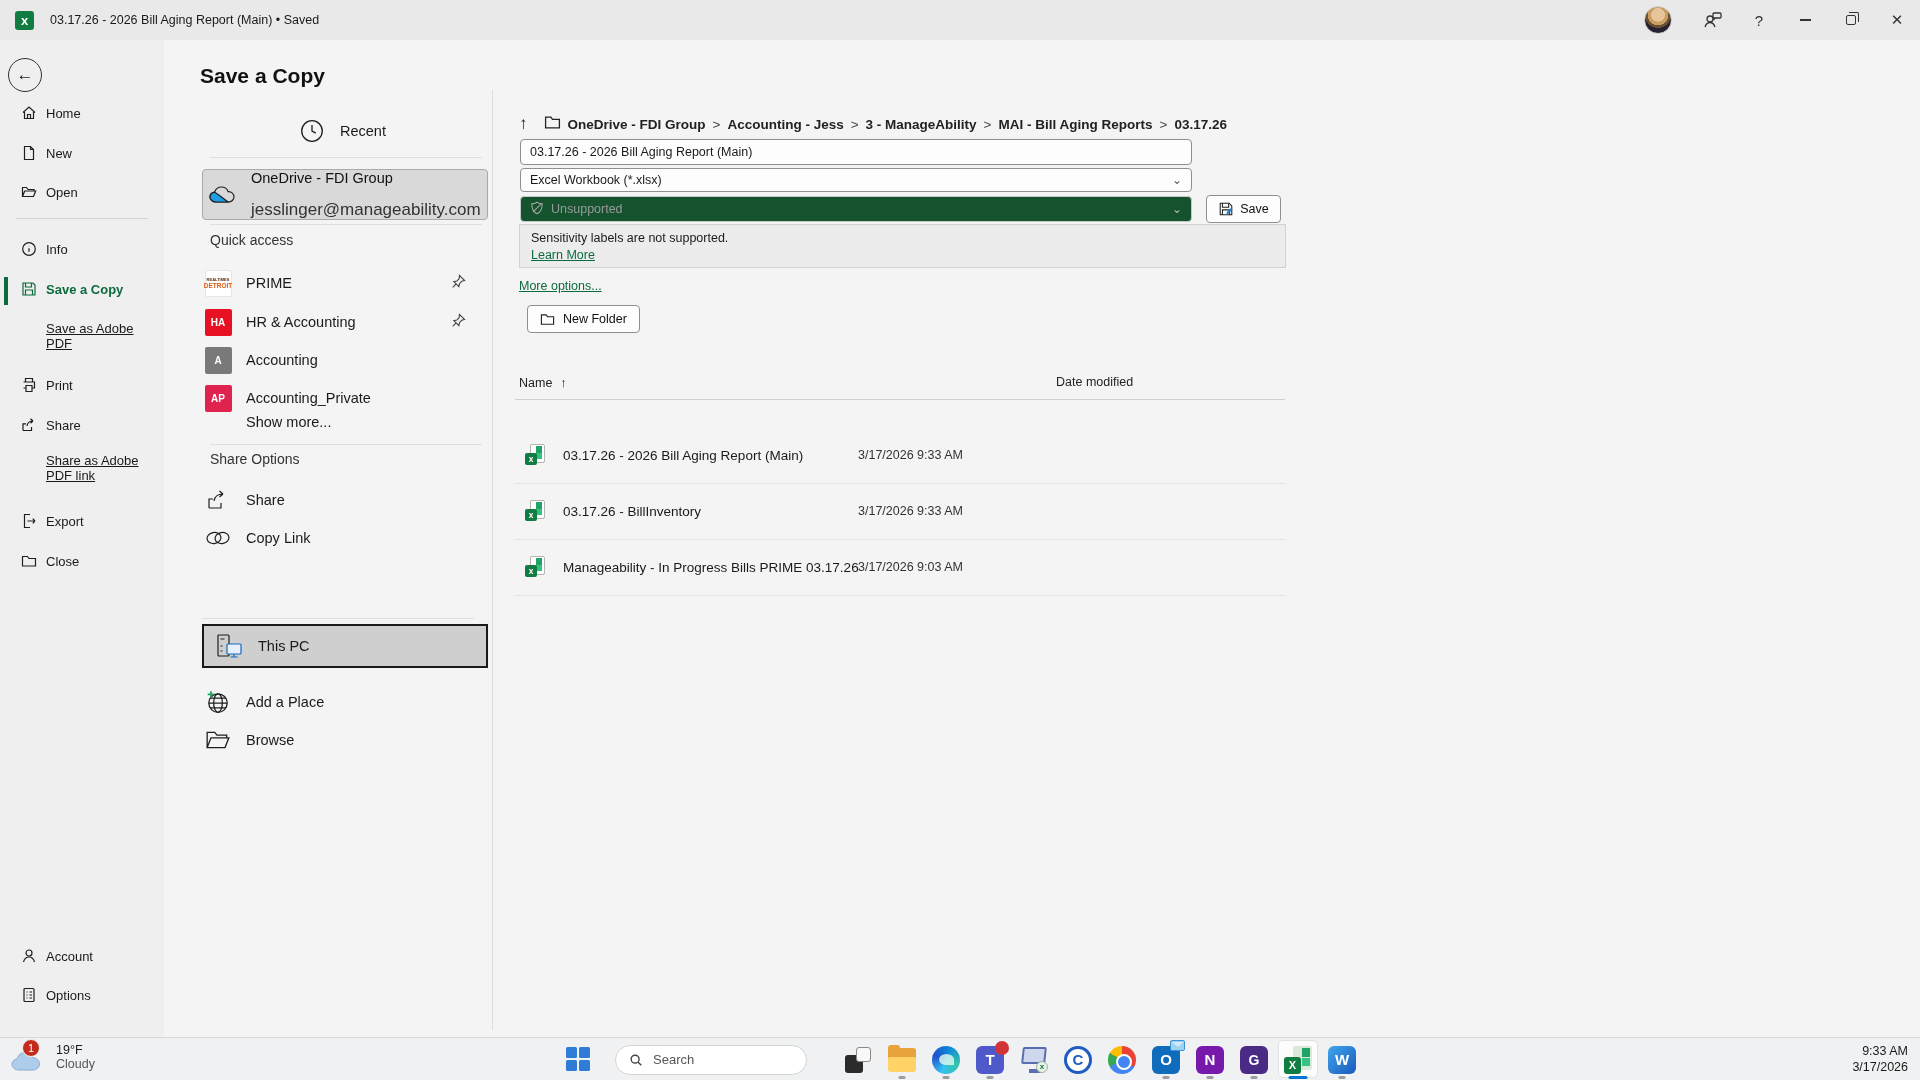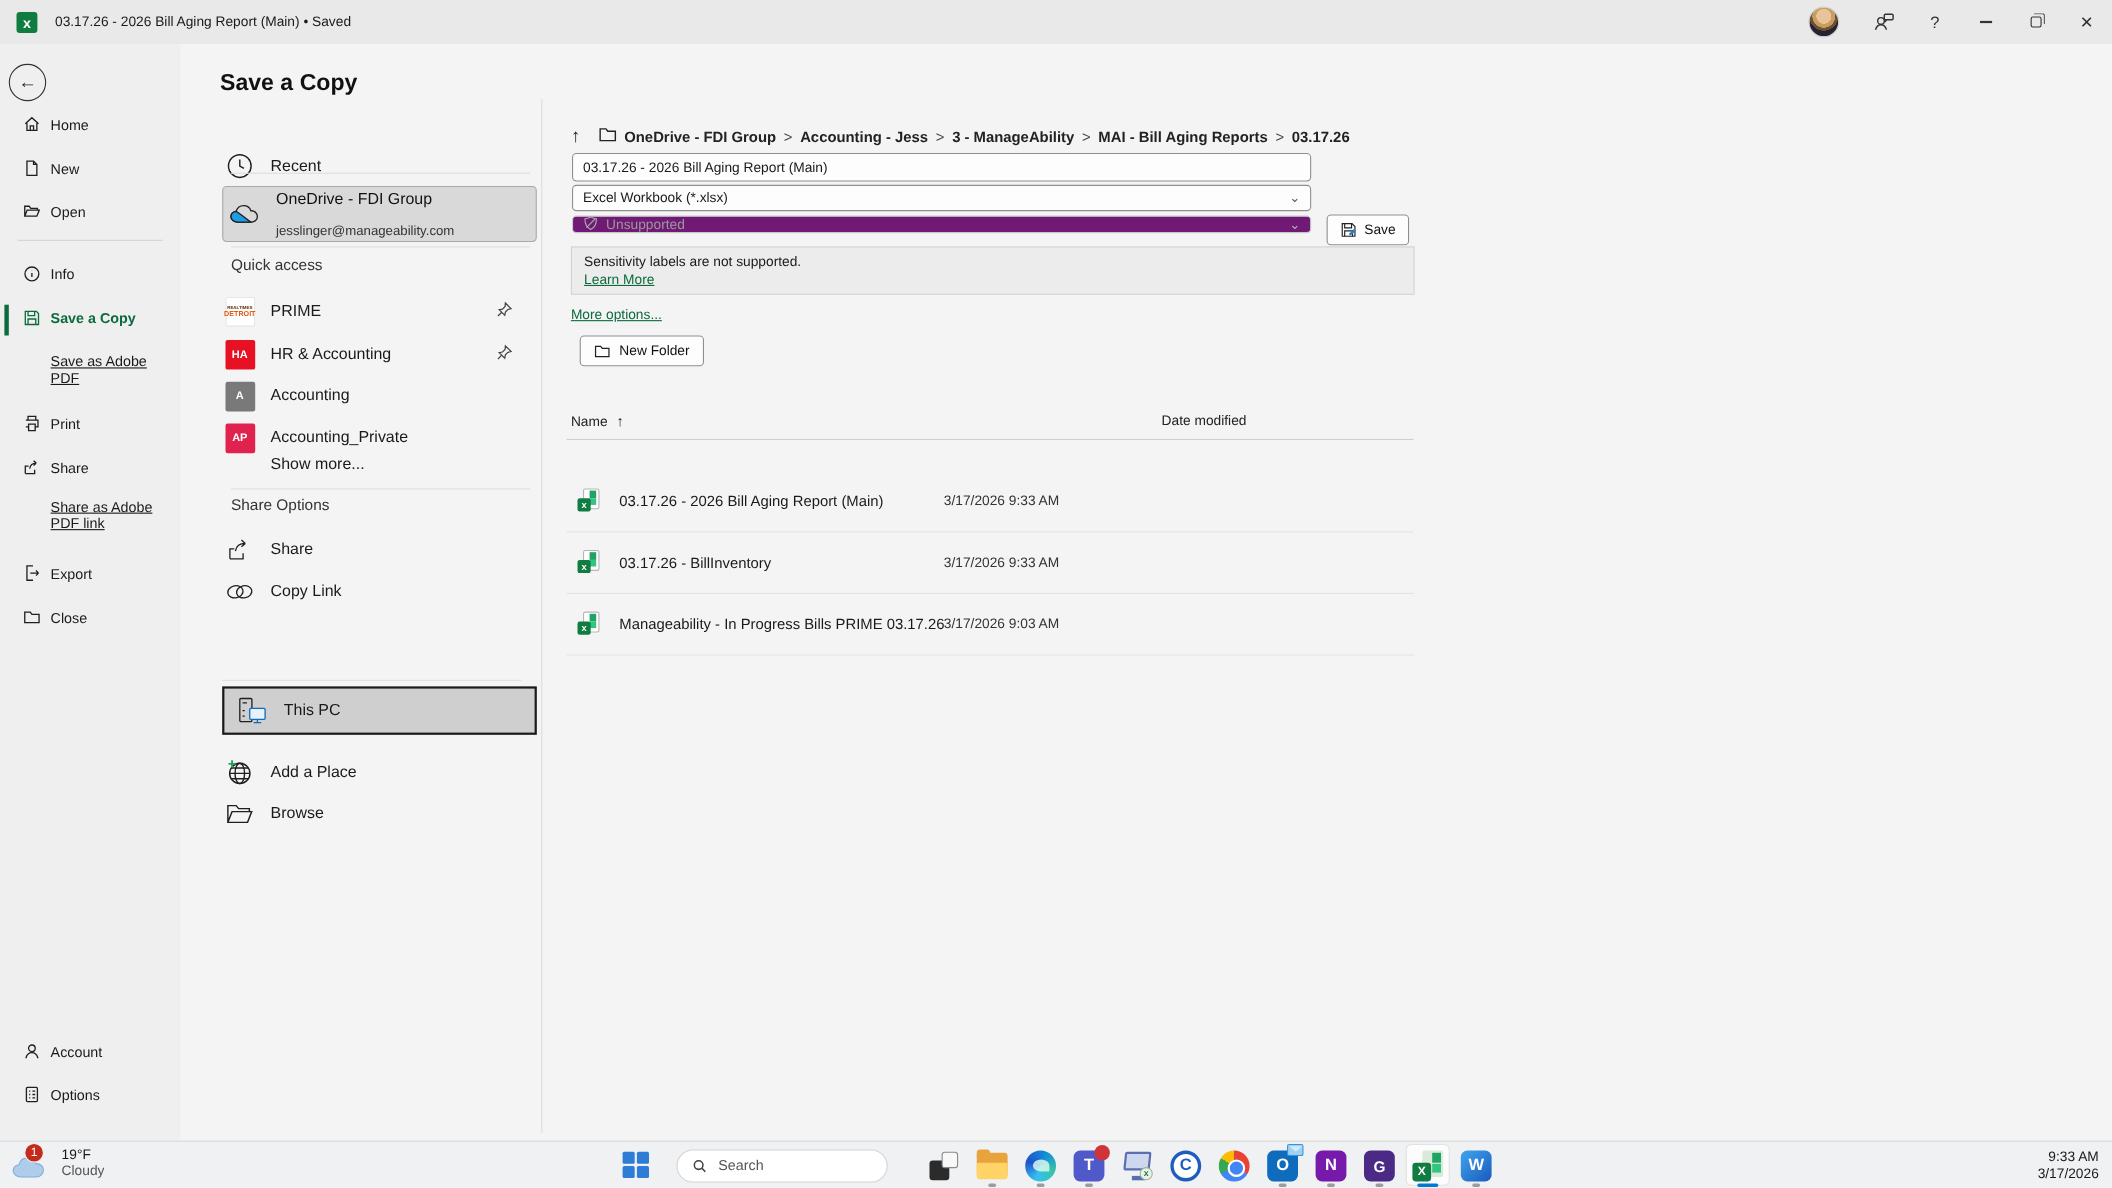--- a/index.html
+++ b/index.html
@@ -39,38 +39,38 @@
   
   .heading { position:absolute; left:200px; top:24px; font-size:21px; font-weight:bold; color:#111; }
   .vsep { position:absolute; left:492px; top:50px; width:1px; height:940px; background:#dcdcdc; }
   .place-item { position:absolute; display:flex; align-items:center; width:280px; font-size:14.5px; color:#1a1a1a; }
   .place-ic { width:36px; display:flex; align-items:center; justify-content:center; margin-right:10px; }
   .place-ic svg { stroke:#1f1f1f; fill:none; stroke-width:1.2; }
   .hair { position:absolute; left:210px; width:272px; height:1px; background:#dedede; }
   .sect-label { position:absolute; left:210px; font-size:14px; color:#333; }
   .onedrive-box { position:absolute; left:202px; top:129px; width:286px; height:51px; background:#d9d9d9; border:1px solid #a9a9a9; border-radius:4px; display:flex; align-items:center; }
   .od-name { font-size:14.5px; color:#111; }
-  .od-mail { font-size:12px; color:#333; margin-top:14px; }
+  .od-mail { font-size:17px; color:#333; margin-top:14px; }
   .tile { width:27px; height:27px; border-radius:2px; display:flex; align-items:center; justify-content:center; color:#fff; font-size:10px; font-weight:bold;text-align:center; }
   .tile-btsd { background:#fff; border:1px solid #e6e6e6; flex-direction:column; }
   .btsd-l1 { font-size:4px; color:#5a2d0c; letter-spacing:0; line-height:5px; }
   .btsd-l2 { font-size:6.5px; color:#e05a10; font-weight:bold; line-height:7px; }
   .pin { position:absolute; right:14px; }
   .pin svg { width:15px; height:15px; stroke:#444; fill:none; stroke-width:1.2; }
   .thispc-box { position:absolute; left:202px; top:584px; width:286px; height:44px; background:#cfcfcf; border:2px solid #1a1a1a; display:flex; align-items:center; }
   .showmore { position:absolute; left:246px; font-size:14.5px; color:#1a1a1a; }
   .crumb-row { position:absolute; left:519px; top:74px; display:flex; align-items:center; font-size:13.5px; font-weight:bold; color:#222; }
   .crumb-up { font-size:17px; margin-right:16px; font-weight:normal; color:#222; }
   .crumb-folder svg { width:17px; height:17px; stroke:#222; fill:none; stroke-width:1.2; margin-right:7px; }
   .crumb-sep { margin:0 7px; font-weight:normal; color:#444; }
   .fld { position:absolute; left:520px; width:672px; border:1px solid #8f8f8f; border-radius:4px; background:#fdfdfd; font-size:12.5px; color:#1a1a1a; display:flex; align-items:center; padding:0 9px; }
   .fname { top:99px; height:26px; font-family:"Liberation Sans",sans-serif; width:672px; }
   input.fld { outline:none; }
   .ftype { top:128px; height:24px; justify-content:space-between; }
-  .fsens { top:156px; height:16px; color:#9a9a9a; background:#701a75; border-color:#c9c9c9; justify-content:space-between; }
+  .fsens { top:156px; height:26px; color:#9a9a9a; background:#14532d; border-color:#c9c9c9; justify-content:space-between; }
   .chev { font-size:12px; color:#555; }
   .chev-dis { color:#b5b5b5; }
   .shield svg { width:14px; height:14px; stroke:#a8a8a8; fill:none; stroke-width:1.2; margin-right:7px; }
   .save-btn { position:absolute; left:1206px; top:155px; width:75px; height:28px; border:1px solid #8f8f8f; border-radius:4px; background:#fdfdfd; display:flex; align-items:center; justify-content:center; font-size:12.5px; color:#111; }
   .save-btn svg { width:16px; height:16px; margin-right:6px; }
   .sens-box { position:absolute; left:519px; top:184px; width:767px; height:44px; background:#ececec; border:1px solid #d2d2d2; padding:6px 11px; }
   .sens-msg { font-size:12.5px; color:#1a1a1a; }
   .green-link { font-size:12.5px; color:#0c6b3d; text-decoration:underline; }
   .more-opt { position:absolute; left:519px; top:239px; }
   .newfolder-btn { position:absolute; left:527px; top:265px; height:28px; padding:0 12px; border:1px solid #8f8f8f; border-radius:4px; background:#fdfdfd; display:flex; align-items:center; font-size:12.5px; color:#111; }
@@ -275,21 +275,21 @@
               <path d="M5.5 5h1M8.5 5H11M5.5 8h1M8.5 8H11M5.5 11h1M8.5 11H11"></path>
             </svg>
           </span>
         <span class="nav-label">Options</span>
       </div>
     </div>
 
     <div class="heading">Save a Copy</div>
     <div class="vsep"></div>
 
-    <div class="place-item" style="left:200px;top:94px;height:34px;">
+    <div class="place-item" style="left:200px;top:74px;height:34px;justify-content:center;">
       <span class="place-ic">
           <svg width="26" height="26" viewBox="0 0 24 24">
             <circle cx="12" cy="12" r="9.5"></circle>
             <path d="M12 6.5V12l3.5 2"></path>
           </svg>
         </span>
       <span>Recent</span>
     </div>
     <div class="hair" style="top:117px;"></div>
 

